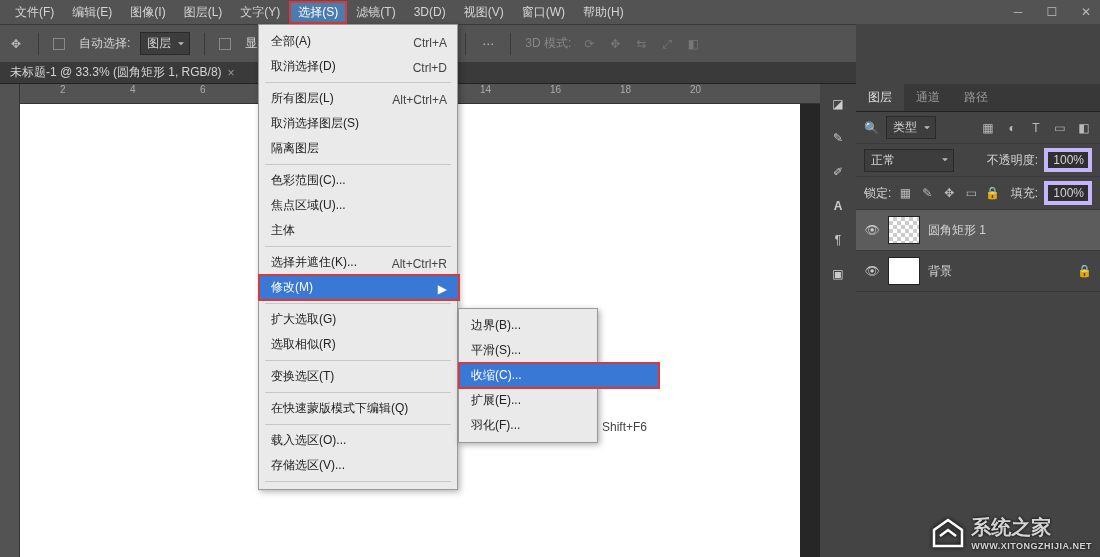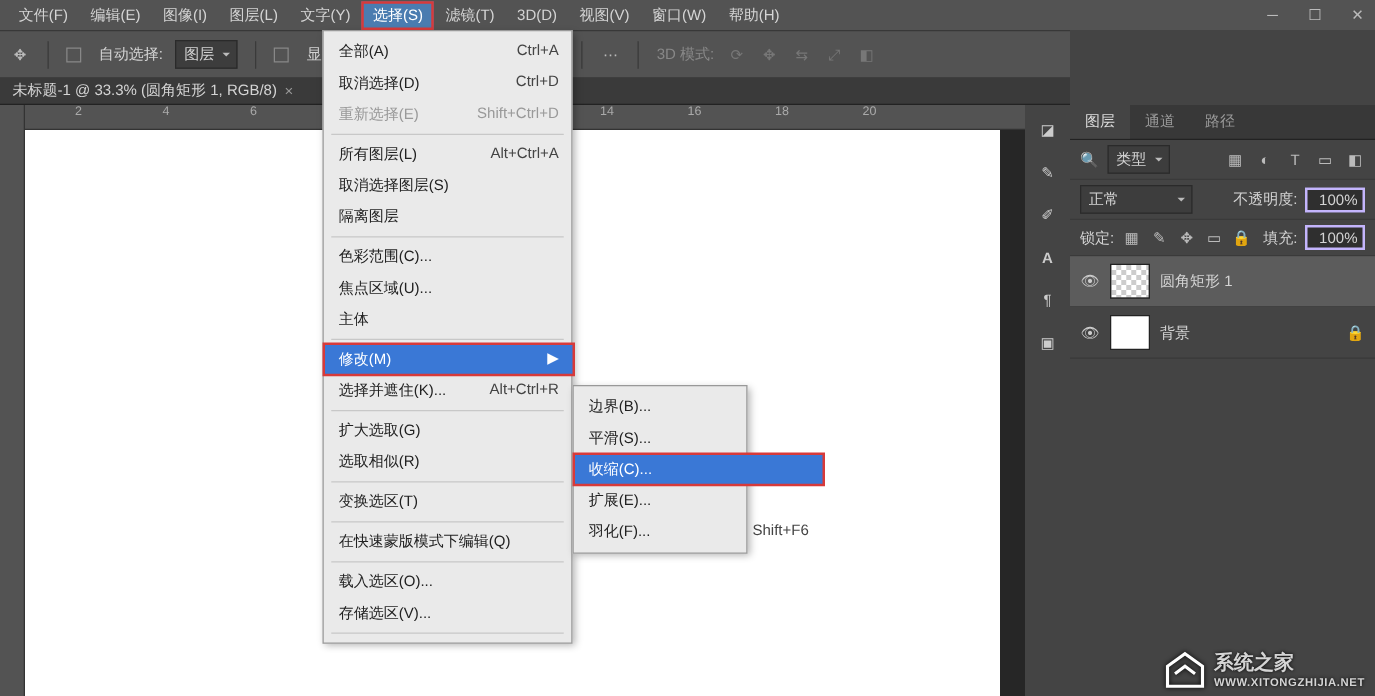--- a/index.html
+++ b/index.html
@@ -35,34 +35,34 @@
 .panel-row .righticons{margin-left:auto;display:flex;gap:8px;color:#aaa}
 .layers{background:#444}
 .layer{display:flex;align-items:center;padding:6px 8px;border-bottom:1px solid #393939}
 .layer.sel{background:#5c5c5c}
 .eye{width:16px;text-align:center;margin-right:8px;color:#ccc}
 .thumb{width:32px;height:28px;background:#fff;border:1px solid #222;margin-right:8px;position:relative}
 .thumb.checker{background:conic-gradient(#ccc 25%,#fff 0 50%,#ccc 0 75%,#fff 0);background-size:8px 8px}
 .lock{margin-left:auto;color:#bbb}
 
 .menu{position:absolute;background:#eaeaea;border:1px solid #999;box-shadow:2px 2px 6px rgba(0,0,0,.3);padding:4px 0;z-index:50}
-.menu .row{display:flex;align-items:flex-start;padding:4px 12px;color:#222;min-width:200px}
+.menu .row{display:flex;align-items:flex-end;padding:4px 12px;color:#222;min-width:200px}
 .menu .row .lab{flex:1;color:#222}
 .menu .row .sc{color:#444;margin-left:20px}
 .menu .row.dis .lab,.menu .row.dis .sc{color:#999}
 .menu .row.hi{background:#3a78d6}
 .menu .row.hi .lab,.menu .row.hi .sc,.menu .row.hi .arr{color:#fff}
 .menu hr{border:none;border-top:1px solid #c8c8c8;margin:3px 6px}
 .menu .arr{color:#222;margin-left:10px}
 .menu .row.hl{outline:2px solid #d73a3a;outline-offset:-1px}
 #menu1{left:258px;top:24px;width:200px}
 #menu2{left:458px;top:308px;width:140px}
 .watermark{position:absolute;right:8px;bottom:6px;display:flex;align-items:center;gap:6px;color:#eee;font-size:13px;font-weight:bold;text-shadow:0 0 3px #000}
 .watermark svg{filter:drop-shadow(0 0 2px #000)}
-.pct{background:#2f2f2f;border:2px solid #c4b5fd;width:48px;padding:1px 4px;text-align:right}
+.pct{background:#2f2f2f;border:4px solid #c4b5fd;width:48px;padding:1px 4px;text-align:right}
 </style>
 </head>
 <body>
 
 <div class="menubar">
   <span class="mi">文件(F)</span>
   <span class="mi">编辑(E)</span>
   <span class="mi">图像(I)</span>
   <span class="mi">图层(L)</span>
   <span class="mi">文字(Y)</span>
@@ -192,24 +192,20 @@
 
 <div id="menu1" class="menu">
     <div class="row">
       <span class="lab">全部(A)</span>
       <span class="sc">Ctrl+A</span>
     </div>
     <div class="row">
       <span class="lab">取消选择(D)</span>
       <span class="sc">Ctrl+D</span>
     </div>
-    <div class="row dis">
-      <span class="lab">重新选择(E)</span>
-      <span class="sc">Shift+Ctrl+D</span>
-    </div>
     <hr>
     <div class="row">
       <span class="lab">所有图层(L)</span>
       <span class="sc">Alt+Ctrl+A</span>
     </div>
     <div class="row">
       <span class="lab">取消选择图层(S)</span>
     </div>
     <div class="row">
       <span class="lab">隔离图层</span>
@@ -218,27 +214,27 @@
     <div class="row">
       <span class="lab">色彩范围(C)...</span>
     </div>
     <div class="row">
       <span class="lab">焦点区域(U)...</span>
     </div>
     <div class="row">
       <span class="lab">主体</span>
     </div>
     <hr>
+    <div class="row">
+      <span class="lab">选择并遮住(K)...</span>
+      <span class="sc">Alt+Ctrl+R</span>
+    </div>
     <div class="row hi hl">
       <span class="lab">修改(M)</span>
       <span class="arr">▶</span>
-    </div>
-    <div class="row">
-      <span class="lab">选择并遮住(K)...</span>
-      <span class="sc">Alt+Ctrl+R</span>
     </div>
     <hr>
     <div class="row">
       <span class="lab">扩大选取(G)</span>
     </div>
     <div class="row">
       <span class="lab">选取相似(R)</span>
     </div>
     <hr>
     <div class="row">
@@ -275,16 +271,16 @@
       <span class="lab">羽化(F)...</span>
       <span class="sc">Shift+F6</span>
     </div>
   </div>
 
 <div class="watermark">
   <svg width="34" height="30" viewBox="0 0 34 30">
       <path d="M17 2 L31 12 L31 28 L3 28 L3 12 Z M9 18 L17 12 L25 18" fill="none" stroke="#fff" stroke-width="2.5"></path>
     </svg>
   <div>
-    <div style="font-size:16px">系统之家</div>
+    <div style="font-size:20px">系统之家</div>
     <div style="font-size:9px;letter-spacing:.5px">WWW.XITONGZHIJIA.NET</div>
   </div>
 </div>
 
 </body></html>

